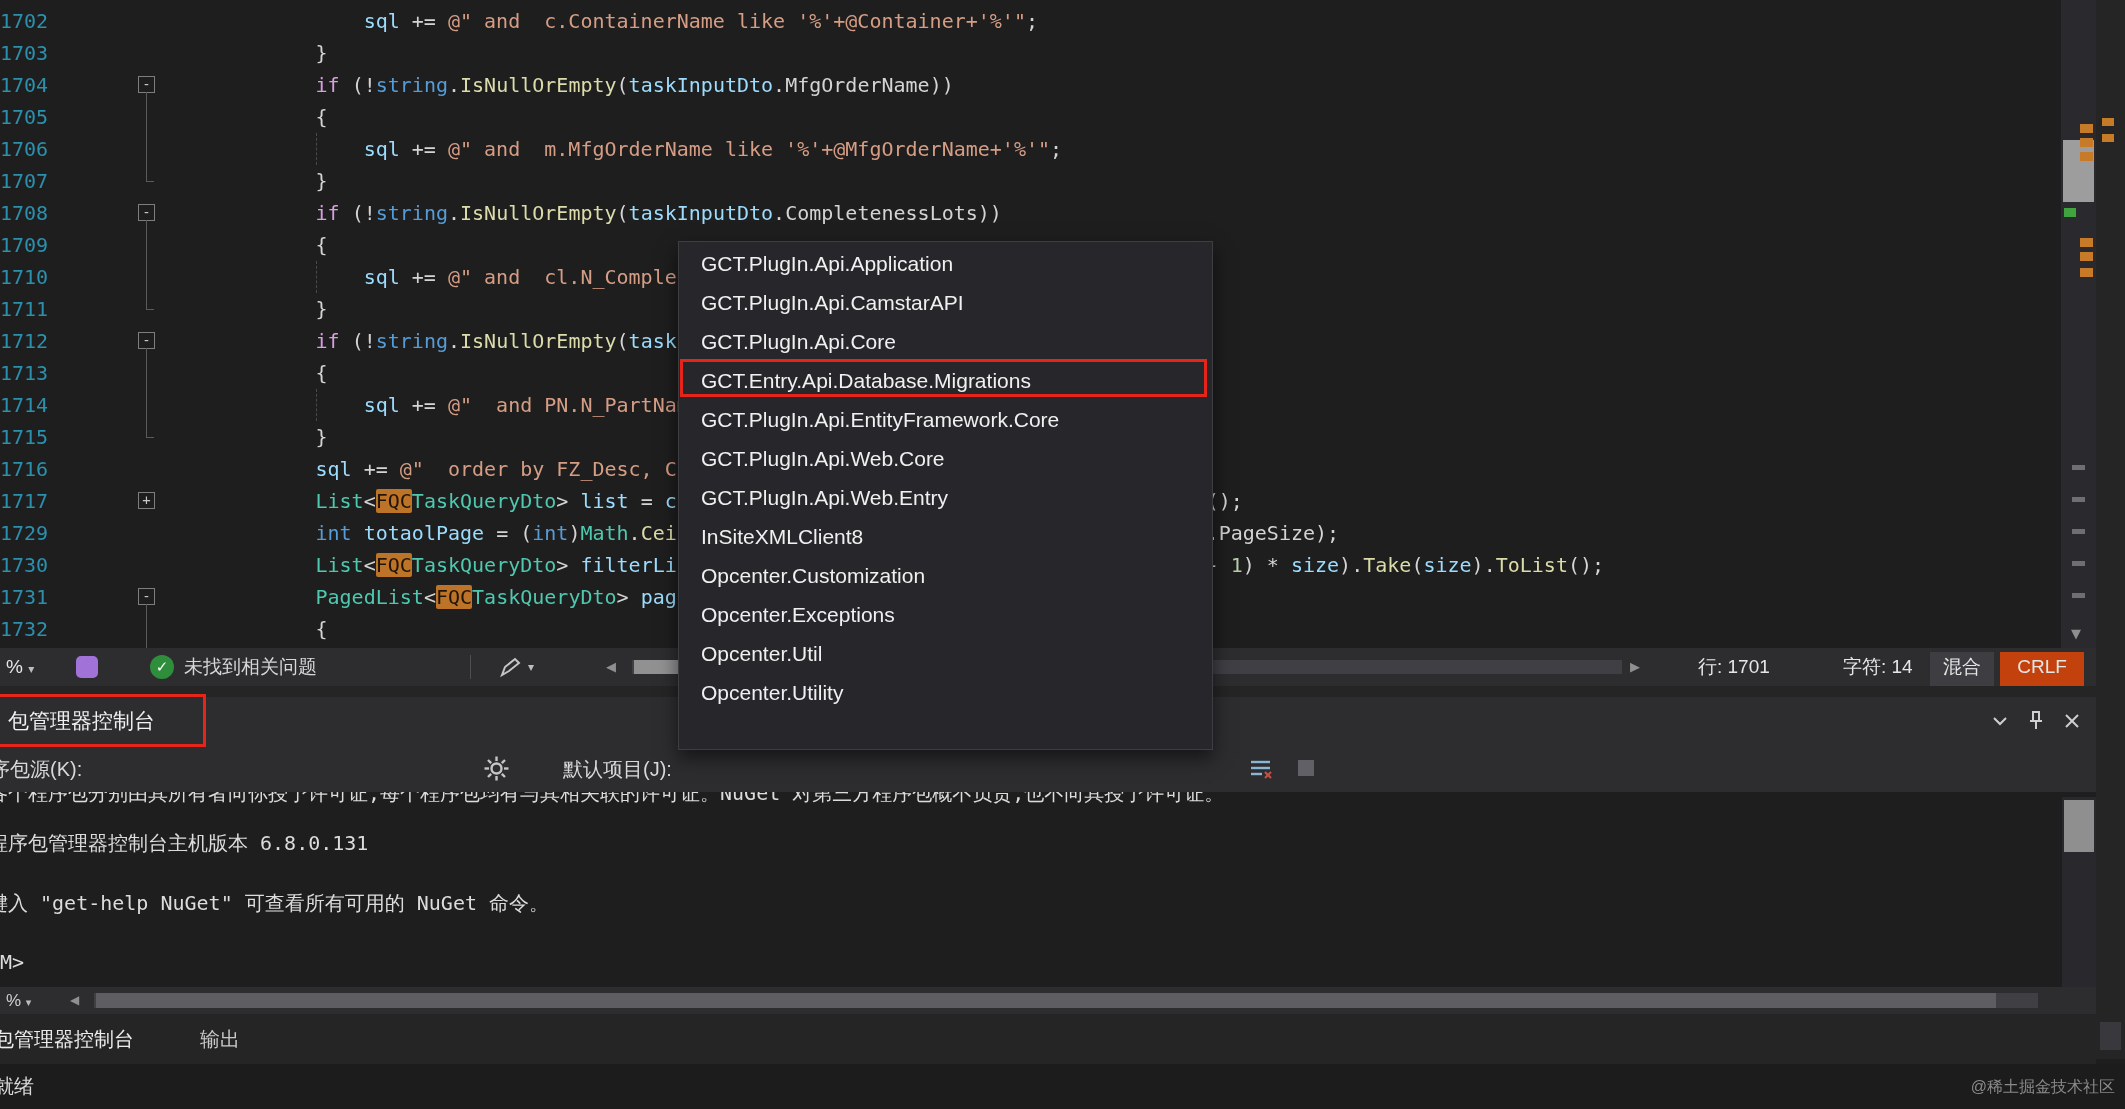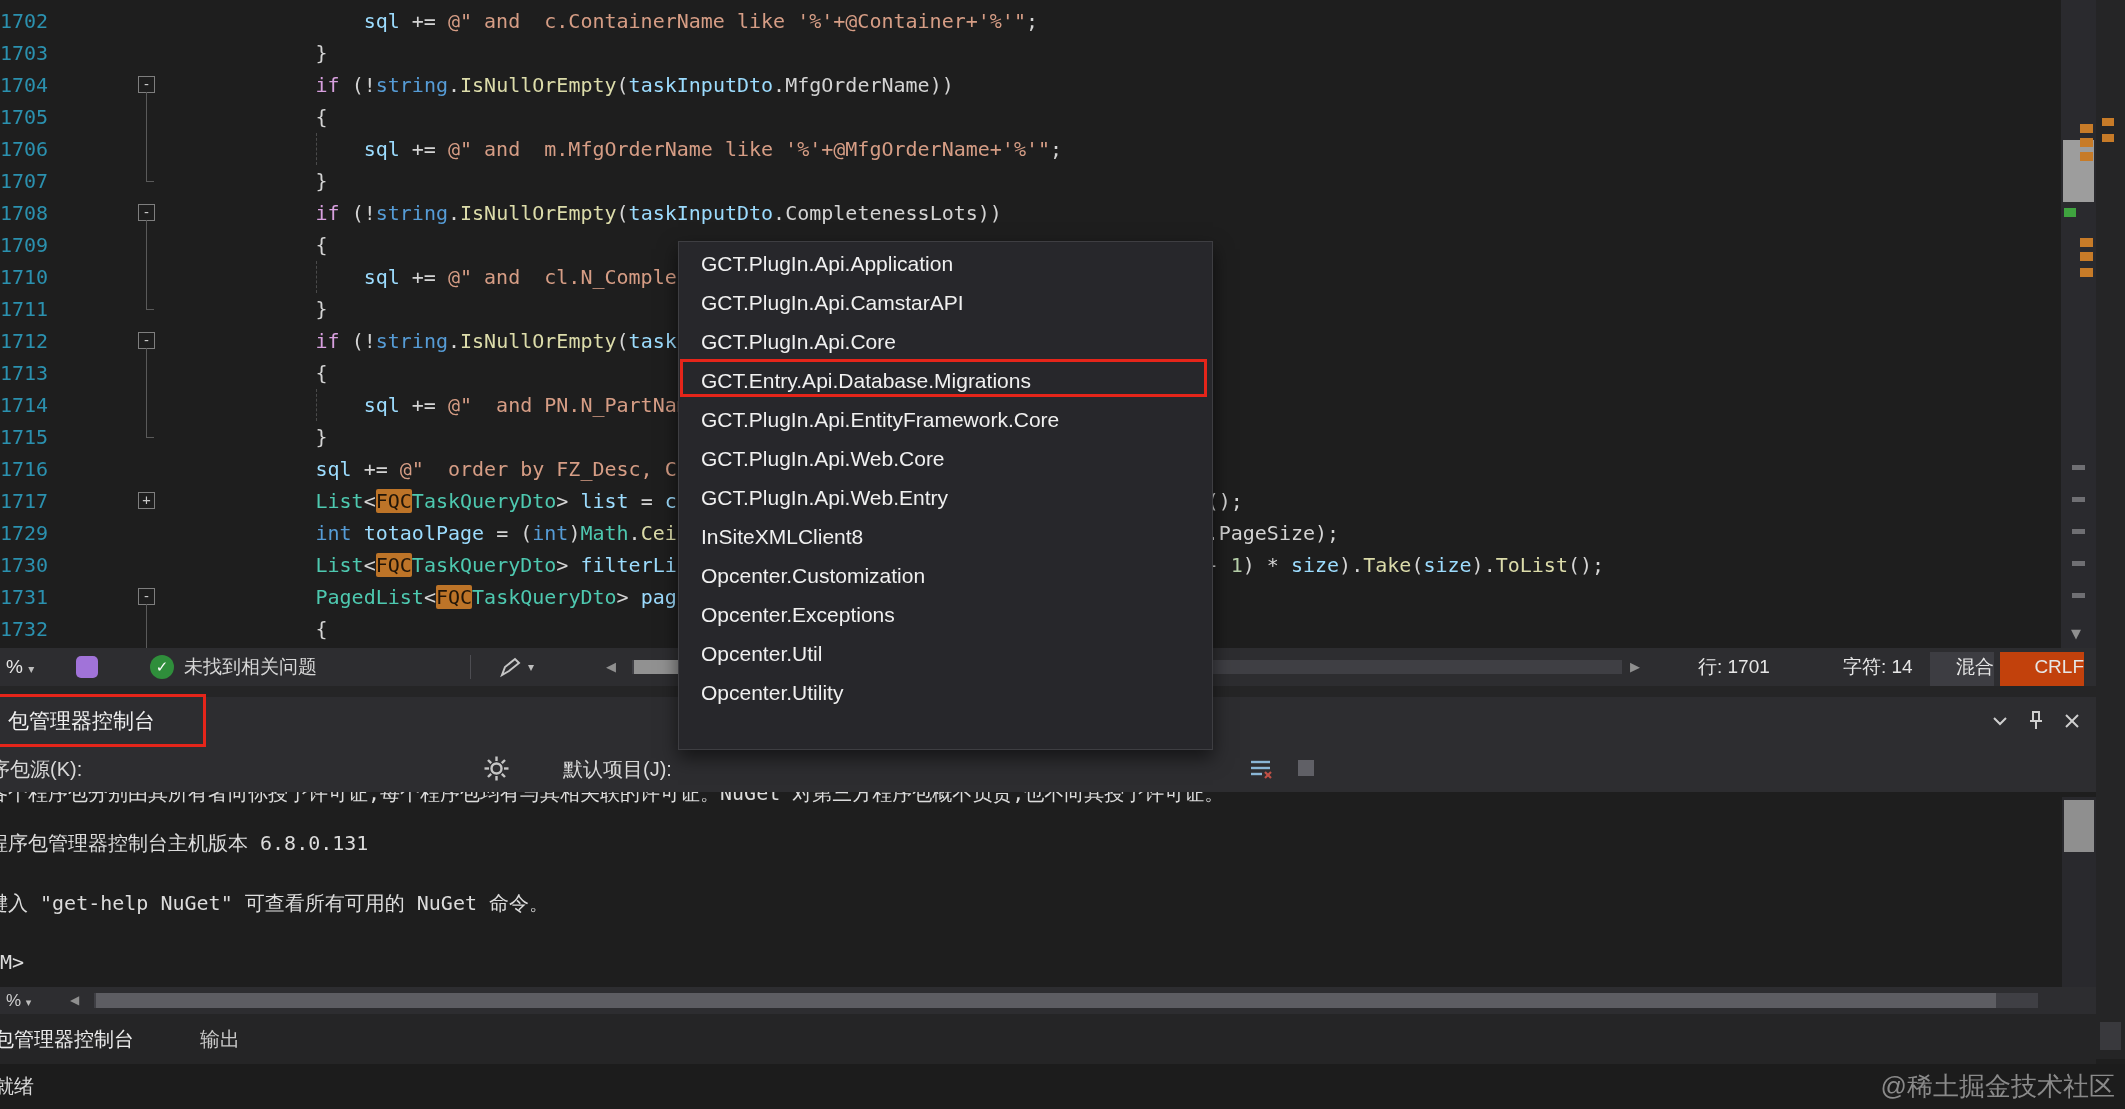--- a/index.html
+++ b/index.html
@@ -29,21 +29,21 @@
   #edScroll{position:absolute;left:2061px;top:0;width:35px;height:648px;background:#2a2a2e;}
   #rightStrip{position:absolute;left:2096px;top:0;width:29px;height:1059px;background:#252526;}
   .mark{position:absolute;}
   .thumbV{position:absolute;background:#9d9d9d;}
   .arrowGlyph{color:#8f8f8f;font-size:13px;font-family:"DejaVu Sans",sans-serif;}
 
   
   #edStatus{position:absolute;left:0;top:648px;width:2096px;height:38px;background:#2d2d30;
             color:#e6e6e6;font-size:19px;}
   #edStatus .pos{position:absolute;line-height:38px;white-space:nowrap;}
-  .sbBox{position:absolute;top:4px;height:39px;line-height:30px;text-align:right;}
+  .sbBox{position:absolute;top:4px;height:39px;line-height:30px;text-align:center;}
   .hTrack{position:absolute;top:12px;height:14px;background:#3f3f44;}
   .hThumb{position:absolute;top:12px;height:14px;background:#919191;}
 
   
   #panelGap{position:absolute;left:0;top:686px;width:2096px;height:11px;background:#252526;}
   #pTitle{position:absolute;left:0;top:697px;width:2096px;height:48px;background:#2d2d30;}
   #pTitle .ttl{position:absolute;left:8px;line-height:48px;font-size:21px;color:#f0f0f0;white-space:nowrap;}
   .titleIcon{position:absolute;top:12px;width:24px;height:24px;}
   #pToolbar{position:absolute;left:0;top:745px;width:2096px;height:47px;background:#2d2d30;}
   .tbLabel{position:absolute;line-height:38px;top:5px;font-size:20px;color:#d8d8d8;white-space:nowrap;}
@@ -245,21 +245,21 @@
     <div class="clipWrap" style="left:0;top:0;width:180px;height:50px;">
       <span style="display:inline-block;margin-left:-6px;line-height:50px;font-size:20px;color:#ececec;white-space:nowrap;">包管理器控制台</span>
     </div>
     <span style="position:absolute;left:200px;line-height:50px;font-size:20px;color:#c8c8c8;">输出</span>
   </div>
 
   <div id="sBar">
     <div class="clipWrap" style="left:0;top:0;width:80px;height:45px;">
       <span style="display:inline-block;margin-left:-6px;line-height:45px;font-size:20px;color:#d8d8d8;white-space:nowrap;">就绪</span>
     </div>
-    <span style="position:absolute;right:10px;line-height:45px;font-size:26px;color:#8a8a8a;">@稀土掘金技术社区</span>
+    <span style="position:absolute;right:10px;line-height:45px;font-size:16px;color:#8a8a8a;">@稀土掘金技术社区</span>
   </div>
 
   <div id="projDrop">
     <div id="ddItems">
         <div class="dd-item">GCT.PlugIn.Api.Application</div>
         <div class="dd-item">GCT.PlugIn.Api.CamstarAPI</div>
         <div class="dd-item">GCT.PlugIn.Api.Core</div>
         <div class="dd-item">GCT.Entry.Api.Database.Migrations</div>
         <div class="dd-item">GCT.PlugIn.Api.EntityFramework.Core</div>
         <div class="dd-item">GCT.PlugIn.Api.Web.Core</div>

